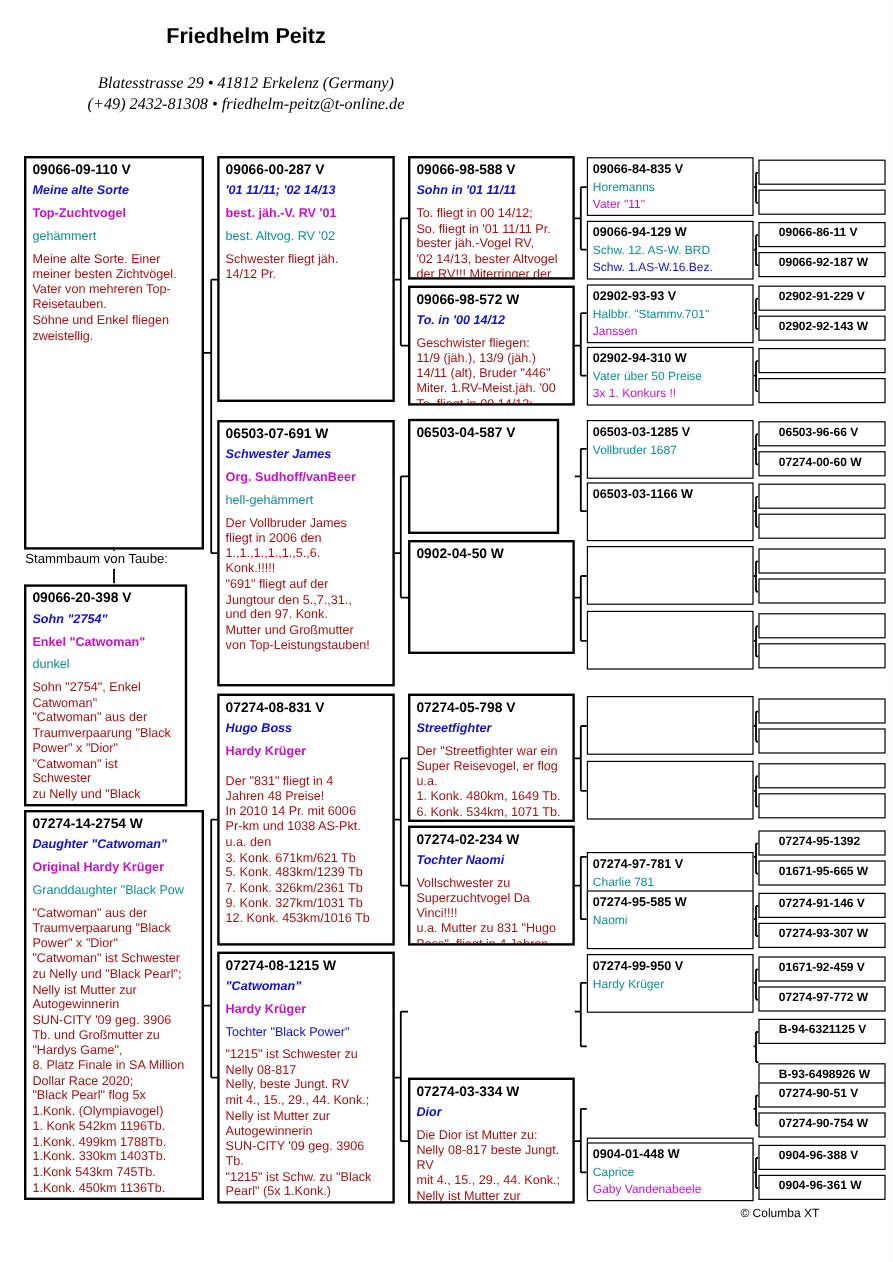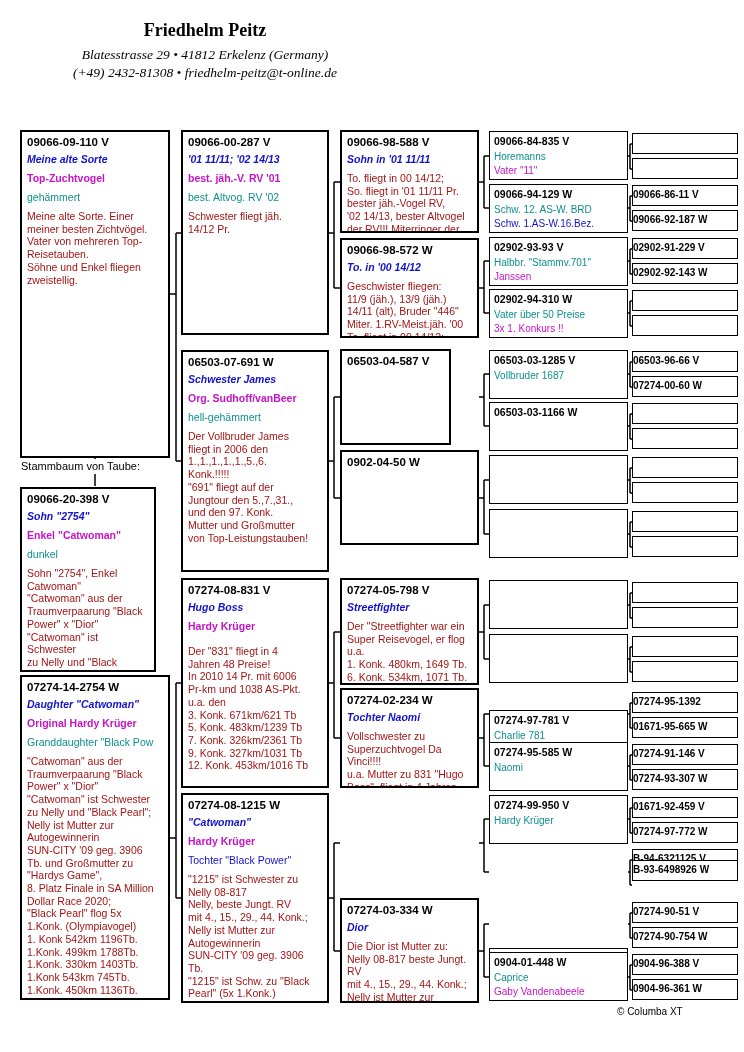--- a/index.html
+++ b/index.html
@@ -1,37 +1,37 @@
 <!DOCTYPE html>
 <html><head>
 <meta charset="utf-8">
 <style>
   html,body{margin:0;padding:0;background:#e8e8e8}
   .page{position:relative;width:744px;height:1052px;background:#fff;margin:0 auto;
         font-family:"Liberation Sans",sans-serif;color:#000;overflow:hidden}
   .hdr{position:absolute;left:40px;top:20px;width:330px;text-align:center;z-index:2}
-  .hdr .nm{font-family:Liberation Serif, serif;font-weight:bold;font-size:18px;margin-bottom:5px}
+  .hdr .nm{font-family:Liberation Sans, sans-serif;font-weight:bold;font-size:18px;margin-bottom:19px}
   .hdr .ad{font-family:"Liberation Serif",serif;font-style:italic;font-size:13.5px;line-height:18px}
   svg.conn{position:absolute;left:0;top:0;z-index:1}
   .b{position:absolute;z-index:2;box-sizing:border-box;background:#fff;border:2px solid #000;
      overflow:hidden;padding:4px 5px 2px 5px}
   .ring{font-weight:bold;font-size:11.5px;line-height:13px;margin-bottom:4px;white-space:nowrap}
   .hl{font-size:10.5px;line-height:13px;margin-bottom:6px;white-space:nowrap;overflow:hidden}
   .l-blue{color:#1212cc;font-weight:bold;font-style:italic}
   .l-blue2{color:#1212cc}
   .l-mag{color:#c613c6;font-weight:bold}
   .l-teal{color:#0e8f8f}
   .body{font-size:10.5px;line-height:12.7px;color:#a31515;white-space:pre-line;margin-top:1px}
   .g4{left:489px;width:139px;height:49px;border-width:1.5px;padding:3px 4px}
   .g4 .ring{font-size:10.5px;margin-bottom:2px}
   .gl{font-size:10px;line-height:13.5px;white-space:nowrap;overflow:hidden}
   .c-teal{color:#0e8f8f}
   .c-mag{color:#c613c6}
   .c-blue{color:#1212cc}
-  .s5{left:632px;width:106px;height:21px;border-width:1.5px;padding:2px 0}
+  .s5{left:632px;width:106px;height:21px;border-width:1.5px;padding:2px 16px}
   .s5ring{font-weight:bold;font-size:10px;line-height:14px;white-space:nowrap}
   .subject-label{position:absolute;left:21px;top:459px;width:150px;z-index:3;background:#fff;
      font-size:11px;line-height:15px}
   .credit{position:absolute;left:617px;top:1006px;font-size:10px;z-index:2}
 </style>
 </head>
 <body>
 
 <div class="page">
 
@@ -173,21 +173,21 @@
   <div class="b" style="left:340px;top:238px;width:139px;height:100px">
     <div class="ring">09066-98-572 W</div>
     <div class="hl l-blue">To. in '00 14/12</div>
     <div class="body">Geschwister fliegen:
 11/9 (jäh.), 13/9 (jäh.)
 14/11 (alt), Bruder "446"
 Miter. 1.RV-Meist.jäh. '00
 To. fliegt in 00 14/12;</div>
   </div>
 
-  <div class="b" style="left:340px;top:349px;width:111px;height:96px">
+  <div class="b" style="left:340px;top:349px;width:126px;height:96px">
     <div class="ring">06503-04-587 V</div>
   </div>
 
   <div class="b" style="left:340px;top:450px;width:139px;height:95px">
     <div class="ring">0902-04-50 W</div>
   </div>
 
   <div class="b" style="left:340px;top:578px;width:139px;height:107px">
     <div class="ring">07274-05-798 V</div>
     <div class="hl l-blue">Streetfighter</div>
@@ -356,21 +356,21 @@
     </div>
   <div class="b s5" style="top:797px">
       <div class="s5ring">01671-92-459 V</div>
     </div>
   <div class="b s5" style="top:822px">
       <div class="s5ring">07274-97-772 W</div>
     </div>
   <div class="b s5" style="top:849px">
       <div class="s5ring">B-94-6321125 V</div>
     </div>
-  <div class="b s5" style="top:860px">
+  <div class="b s5" style="top:886px">
       <div class="s5ring">B-93-6498926 W</div>
     </div>
   <div class="b s5" style="top:902px">
       <div class="s5ring">07274-90-51 V</div>
     </div>
   <div class="b s5" style="top:927px">
       <div class="s5ring">07274-90-754 W</div>
     </div>
   <div class="b s5" style="top:954px">
       <div class="s5ring">0904-96-388 V</div>

